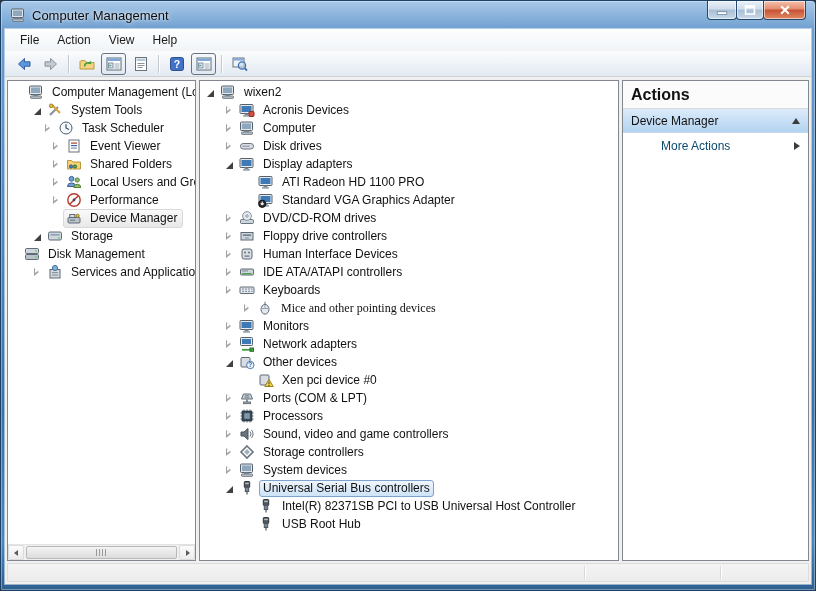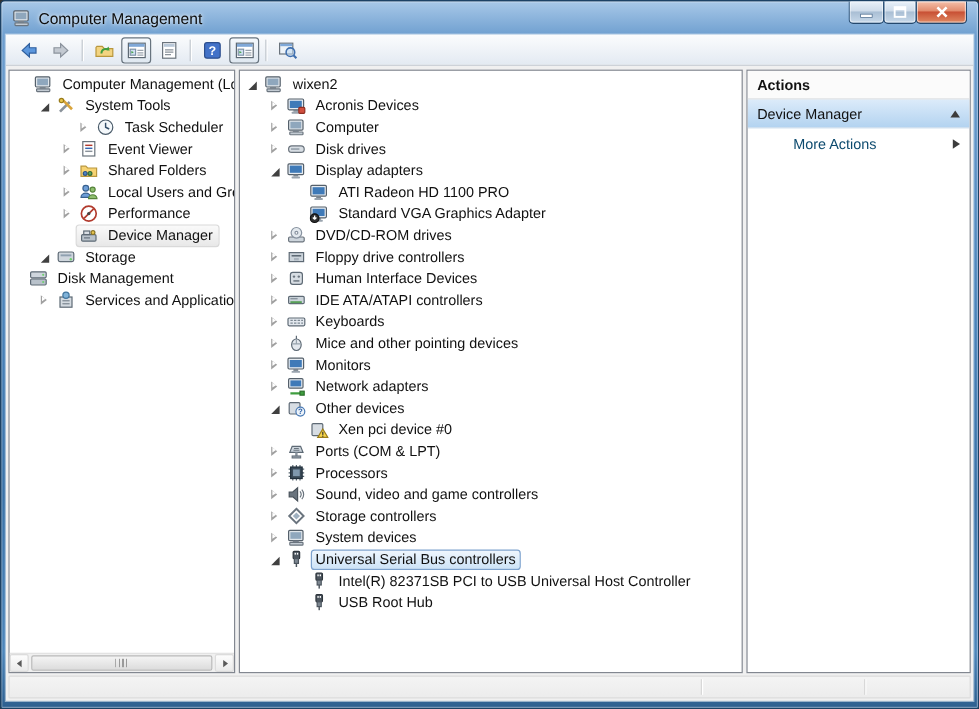--- a/index.html
+++ b/index.html
@@ -62,21 +62,21 @@
   .hscroll{position:absolute;left:0;right:0;bottom:0;height:16px;background:#f0f0f0;display:flex;align-items:center;border-top:1px solid #e3e3e3;}
   .sarrow{width:16px;height:15px;background:linear-gradient(#fdfdfd,#ebebeb);border:1px solid #dcdcdc;border-radius:2px;position:relative;flex:0 0 16px;}
   .sarrow.l::before{content:"";position:absolute;left:5px;top:4px;border-top:3.5px solid transparent;border-bottom:3.5px solid transparent;border-right:4px solid #5a5a5a;}
   .sarrow.r::before{content:"";position:absolute;left:6px;top:4px;border-top:3.5px solid transparent;border-bottom:3.5px solid transparent;border-left:4px solid #5a5a5a;}
   .strack{flex:1;height:15px;position:relative;}
   .sthumb{position:absolute;left:2px;right:2px;top:1px;height:13px;border:1px solid #b9b9b9;border-radius:2px;
     background:linear-gradient(#f4f4f4,#dcdcdc);display:flex;align-items:center;justify-content:center;}
   .sgrip{width:11px;height:7px;background:repeating-linear-gradient(90deg,#9a9a9a 0 1px,transparent 1px 3px);}
 
   
-  .actions-title{font-size:12px;font-weight:bold;color:#111;padding:5px 8px 4px 8px;border-bottom:1px solid #d8dbde;background:#fbfbfb;}
+  .actions-title{font-size:16px;font-weight:bold;color:#111;padding:5px 8px 4px 8px;border-bottom:1px solid #d8dbde;background:#fbfbfb;}
   .actions-group{height:24px;display:flex;align-items:center;padding:0 8px;font-size:12px;color:#111;
     background:linear-gradient(180deg,#dcebfa,#b3d3f0);border-bottom:1px solid #c6d9ec;}
   .actions-group .lbl{flex:1;}
   .chev-up{border-left:4.5px solid transparent;border-right:4.5px solid transparent;border-bottom:6px solid #3c3c3c;width:0;height:0;}
   .actions-item{height:26px;display:flex;align-items:center;padding:0 8px 0 38px;font-size:12px;color:#0c4a6e;}
   .actions-item .lbl{flex:1;}
   .chev-right{border-top:4.5px solid transparent;border-bottom:4.5px solid transparent;border-left:6px solid #3c3c3c;width:0;height:0;}
 
   
   .statusbar{height:19px;flex:0 0 19px;margin:0 2px 2px 2px;background:linear-gradient(#f4f4f4,#ececec);
@@ -331,20 +331,26 @@
         <div class="wbtn close">
           <svg width="12" height="12">
             <use href="#sym-glyph-close"></use>
           </svg>
         </div>
       </div>
   </div>
 
   <div class="client">
 
+    <div class="menubar">
+        <span class="menu-item">File</span>
+        <span class="menu-item">Action</span>
+        <span class="menu-item">View</span>
+        <span class="menu-item">Help</span>
+      </div>
 
     <div class="toolbar">
         <div class="tbtn">
           <svg width="18" height="18">
             <use href="#sym-back-arrow"></use>
           </svg>
         </div>
         <div class="tbtn">
           <svg width="18" height="18">
             <use href="#sym-forward-arrow"></use>
@@ -403,21 +409,21 @@
               <span class="exp e"></span>
               <span class="grp">
                 <span class="ticonw">
                   <svg>
                     <use href="#sym-system-tools"></use>
                   </svg>
                 </span>
                 <span class="tlabel">System Tools</span>
               </span>
             </div>
-            <div class="trow" style="padding-left: 56px;">
+            <div class="trow" style="padding-left: 34px;">
               <span class="exp c"></span>
               <span class="grp">
                 <span class="ticonw">
                   <svg>
                     <use href="#sym-task-scheduler"></use>
                   </svg>
                 </span>
                 <span class="tlabel">Task Scheduler</span>
               </span>
             </div>
@@ -650,21 +656,21 @@
               <span class="exp c"></span>
               <span class="grp">
                 <span class="ticonw">
                   <svg>
                     <use href="#sym-keyboard"></use>
                   </svg>
                 </span>
                 <span class="tlabel">Keyboards</span>
               </span>
             </div>
-            <div class="trow" style="padding-left: 23px;">
+            <div class="trow" style="padding-left: 41px; font-family: Liberation Serif, serif;">
               <span class="exp c"></span>
               <span class="grp">
                 <span class="ticonw">
                   <svg>
                     <use href="#sym-mouse"></use>
                   </svg>
                 </span>
                 <span class="tlabel">Mice and other pointing devices</span>
               </span>
             </div>

